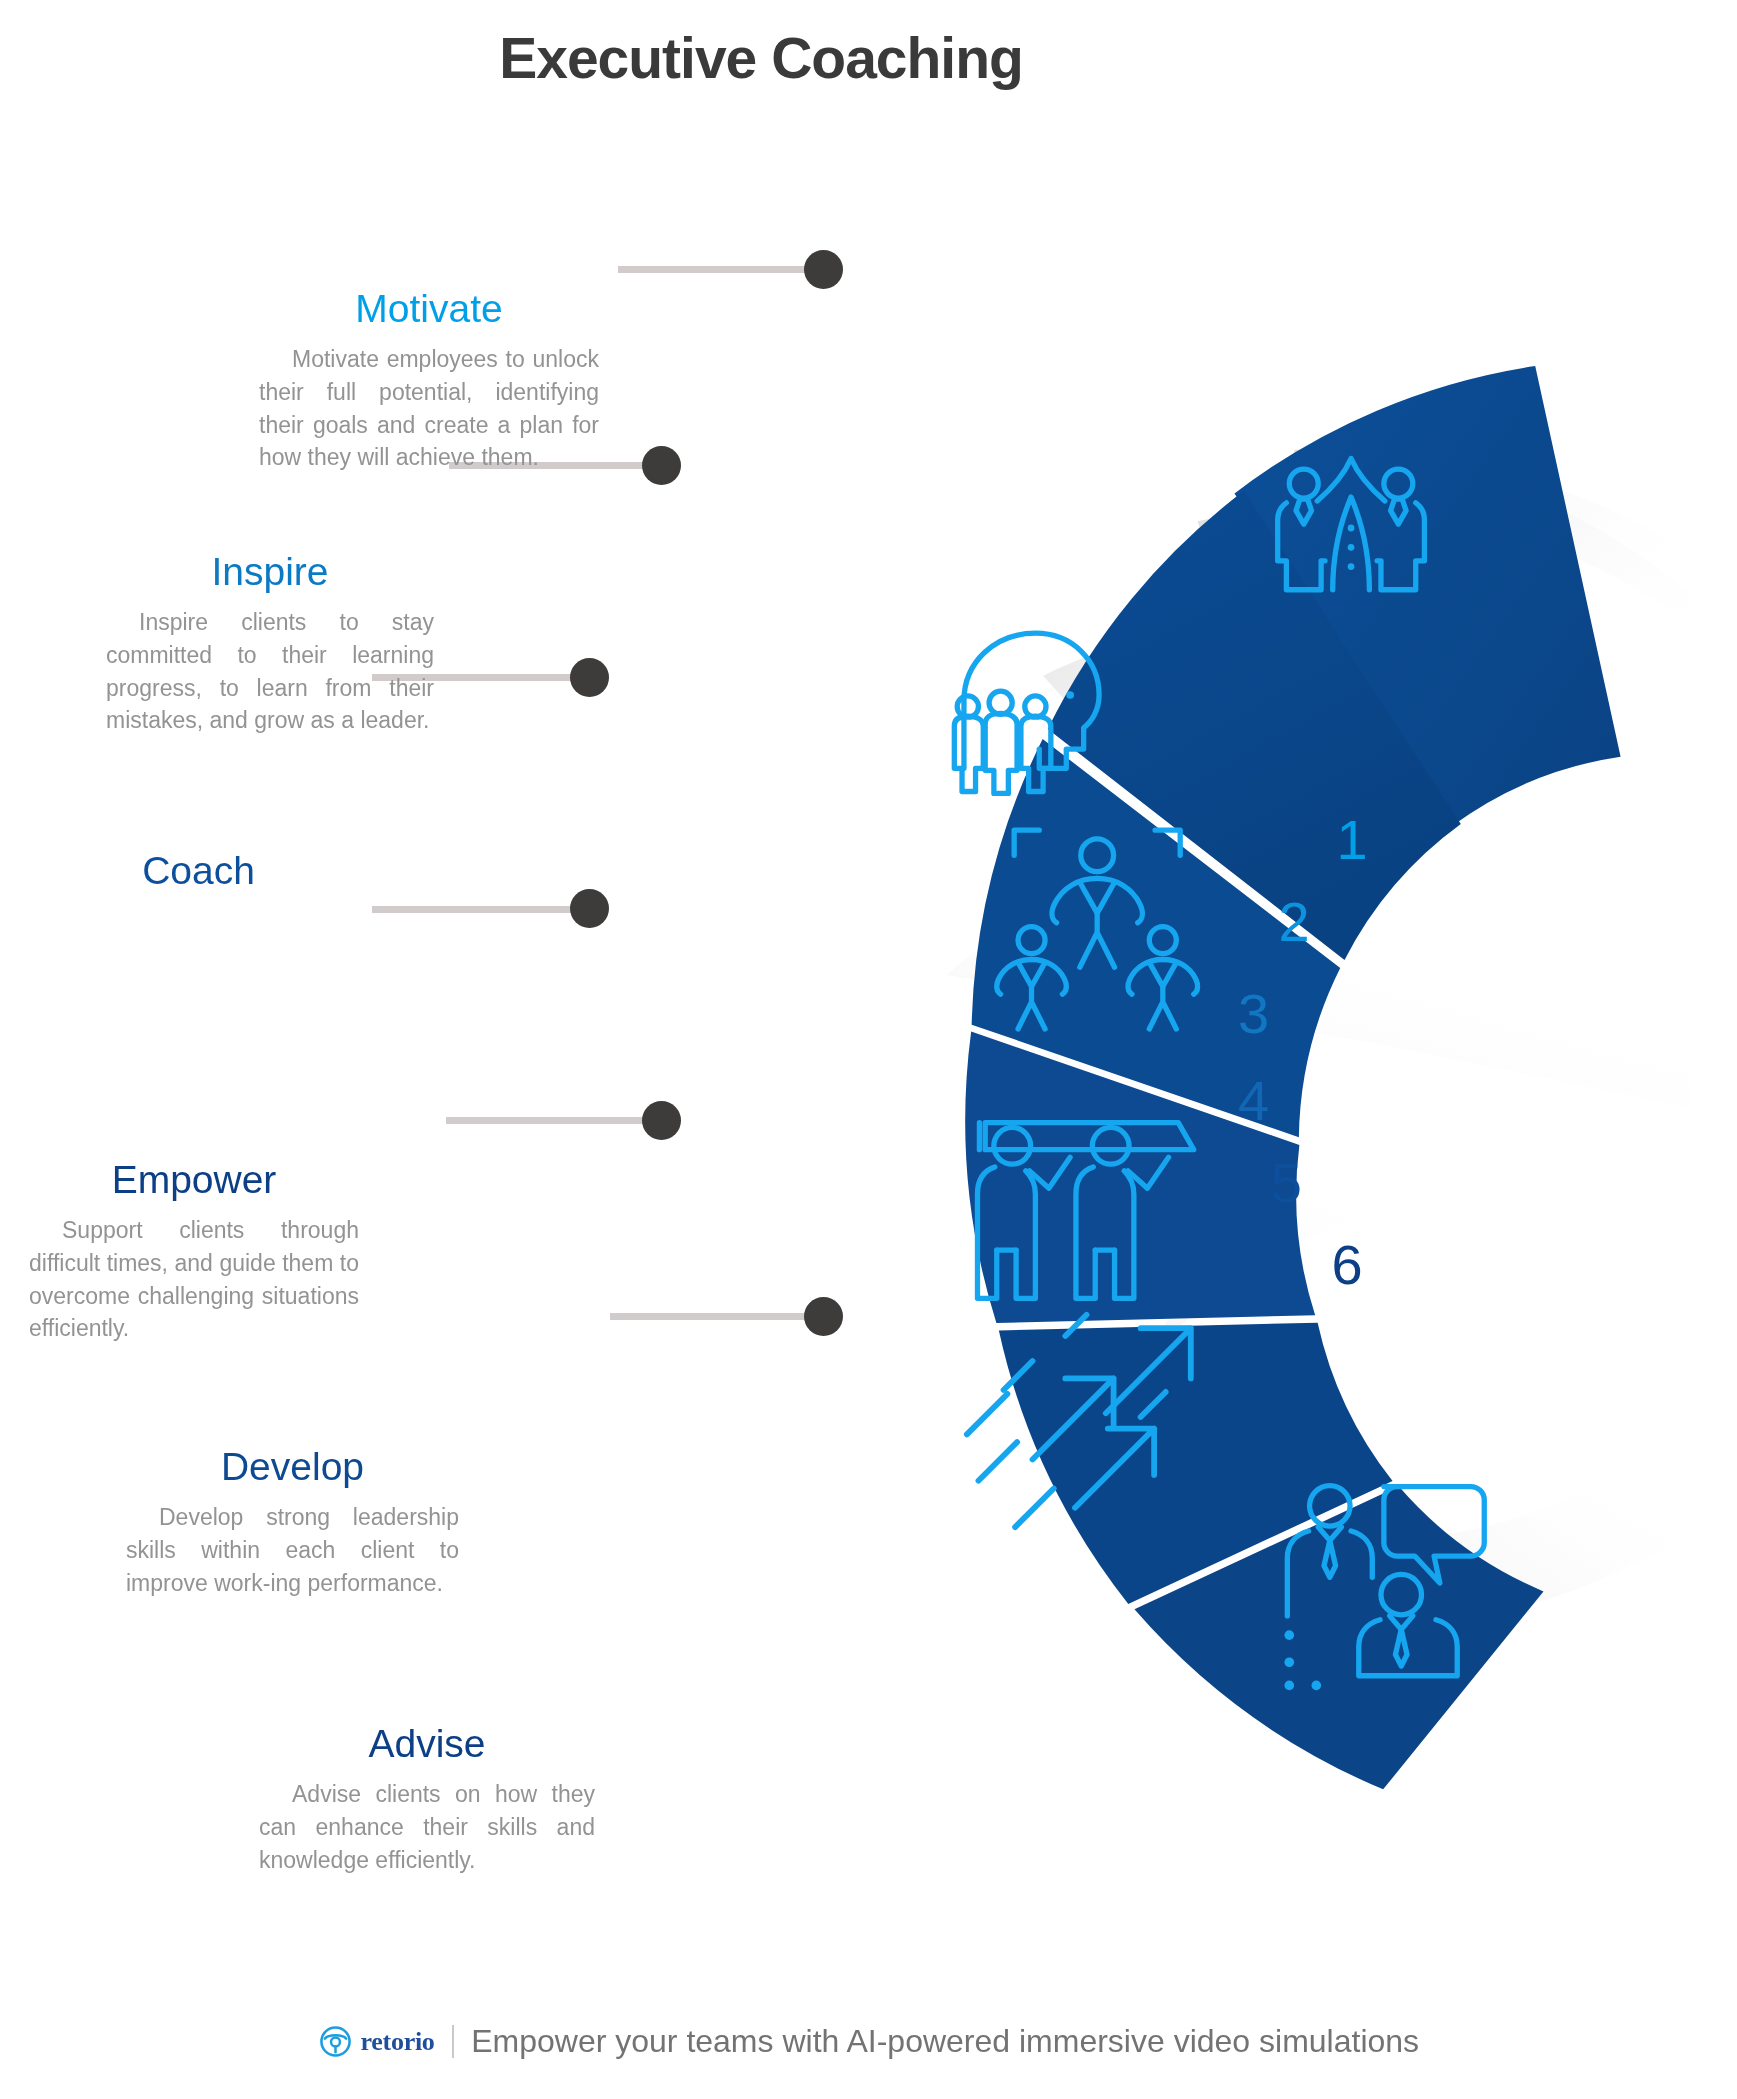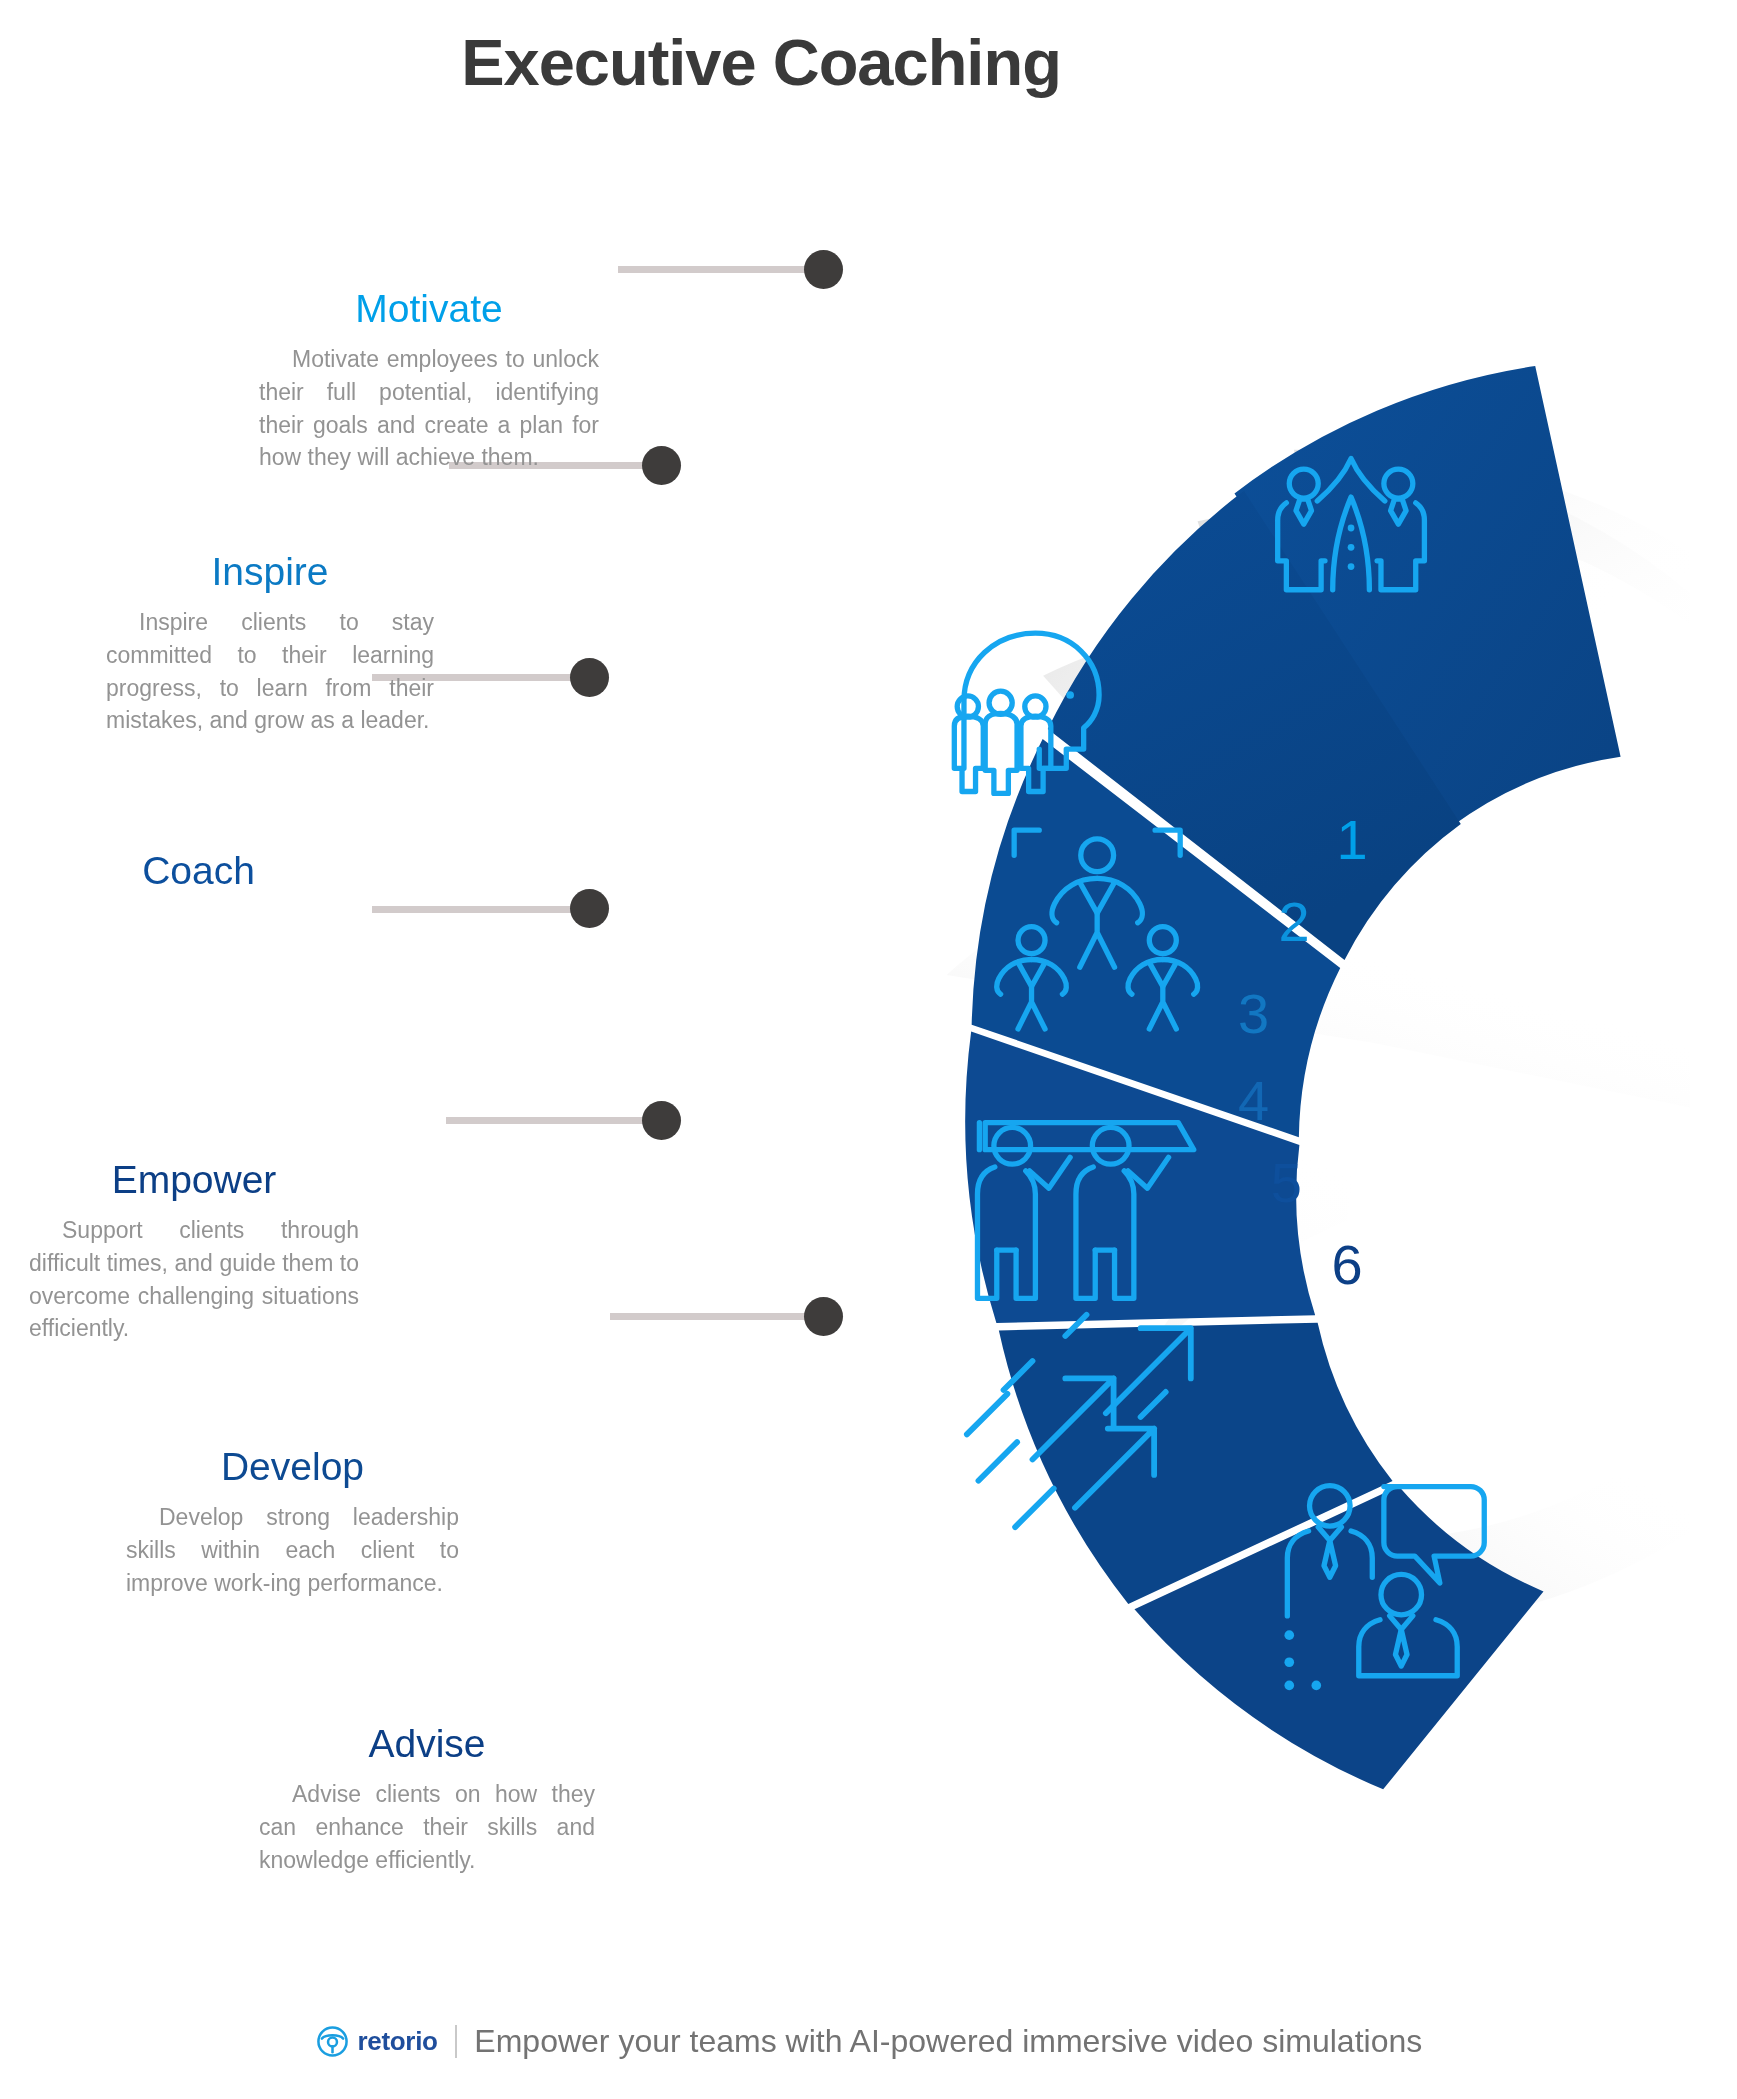--- a/index.html
+++ b/index.html
@@ -16,21 +16,21 @@
     -webkit-font-smoothing: antialiased;
   }
 
   
   .page-title {
     position: absolute;
     top: 25px;
     left: 0;
     width: 1522px;
     text-align: center;
-    font-size: 65px;
+    font-size: 57px;
     font-weight: bold;
     letter-spacing: -1px;
     color: #3a3a3a;
     font-family: "Liberation Sans", sans-serif;
   }
 
   
   .fan-wrap {
     position: absolute;
     left: 792px;
@@ -92,20 +92,21 @@
     width: 1738px;
     display: flex;
     align-items: center;
     justify-content: center;
     gap: 0px;
   }
   .brand {
     display: flex;
     align-items: center;
     gap: 8.7px;
+    font-family: Liberation Serif, serif;
   }
   .brand-name {
     font-size: 26px;
     font-weight: bold;
     color: #1f4e9c;
     letter-spacing: -0.3px;
   }
   .divider {
     width: 1.9px;
     height: 33px;

